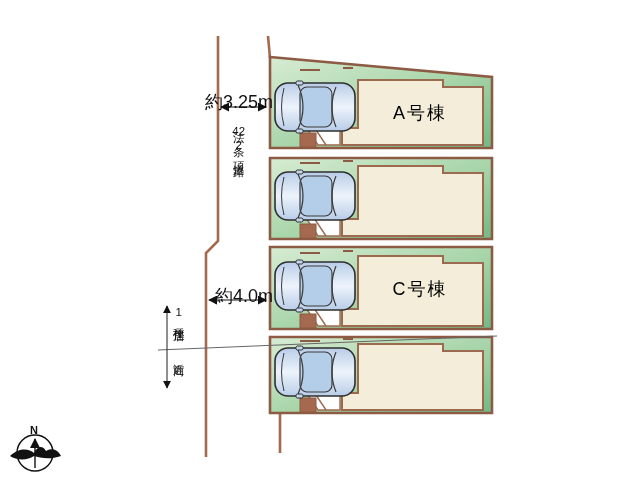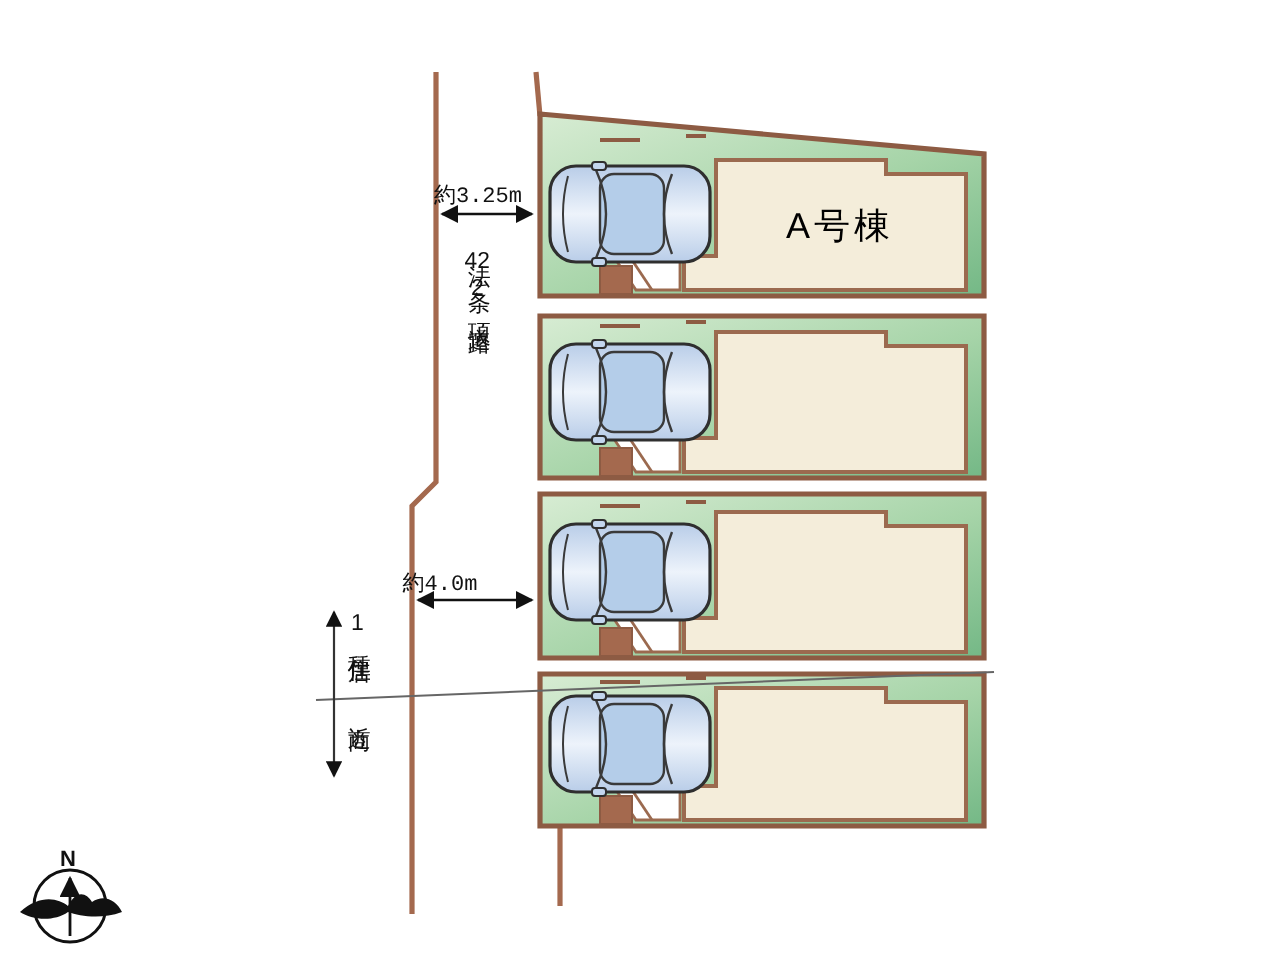--- a/index.html
+++ b/index.html
@@ -2,21 +2,21 @@
 <html><head>
 <meta charset="utf-8">
 <style>
   html,body{margin:0;padding:0;background:#fff;}
   .stage{
     position:relative;width:640px;height:480px;background:#ffffff;
     font-family:"Liberation Sans","DejaVu Sans",sans-serif;overflow:hidden;
   }
   .stage svg{position:absolute;left:0;top:0;}
   .t{position:absolute;color:#111;white-space:nowrap;}
-  .dim{font-size:11px;text-align:center;width:72px;font-family:Liberation Mono, monospace;}
+  .dim{font-size:18px;text-align:center;width:72px;}
   .vtext{
     writing-mode:vertical-rl;text-orientation:upright;
     font-size:11.5px;letter-spacing:2px;line-height:1.1;
   }
   .vtext .tcy{text-combine-upright:all;}
   .bldg-label{
     width:150px;text-align:center;font-size:18px;font-weight:500;
     color:#000;letter-spacing:2px;
   }
   .north{font-size:11px;font-weight:bold;}
@@ -120,25 +120,26 @@
       <circle cx="35" cy="453" r="18" fill="none" stroke="#111" stroke-width="1.5"></circle>
       <line x1="35" y1="468" x2="35" y2="439" stroke="#111" stroke-width="1.4" marker-end="url(#ah)"></line>
       <path d="M10,456 C20,447 29,449 34,453 C38,445 43,446 46,451 C52,447 58,450 61,456 C50,460 40,458 34,456 C27,461 16,460 10,456 Z" fill="#111"></path>
     </g>
   </svg>
 
   <div class="t dim" style="left:203px;top:90px;">約3.25m</div>
 
   <div class="t vtext" style="left:232px;top:123px;"><span>法</span><span class="tcy">42</span><span>条</span><span>2</span><span>項</span><span>道</span><span>路</span></div>
 
-  <div class="t dim" style="left:184px;top:284px;">約4.0m</div>
+  <div class="t dim" style="left:208px;top:284px;">約4.0m</div>
 
   <div class="t vtext" style="left:172px;top:306px;letter-spacing:1px;">1種住居</div>
 
   <div class="t vtext" style="left:172px;top:354px;letter-spacing:1px;">近商</div>
 
   <div class="t bldg-label" style="left:345px;top:101px;">A号棟</div>
 
 
+  <div class="t bldg-label" style="left:345px;top:277px;">C号棟</div>
 
 
   <div class="t north" style="left:30px;top:424px;">N</div>
 </div>
 
 </body></html>

